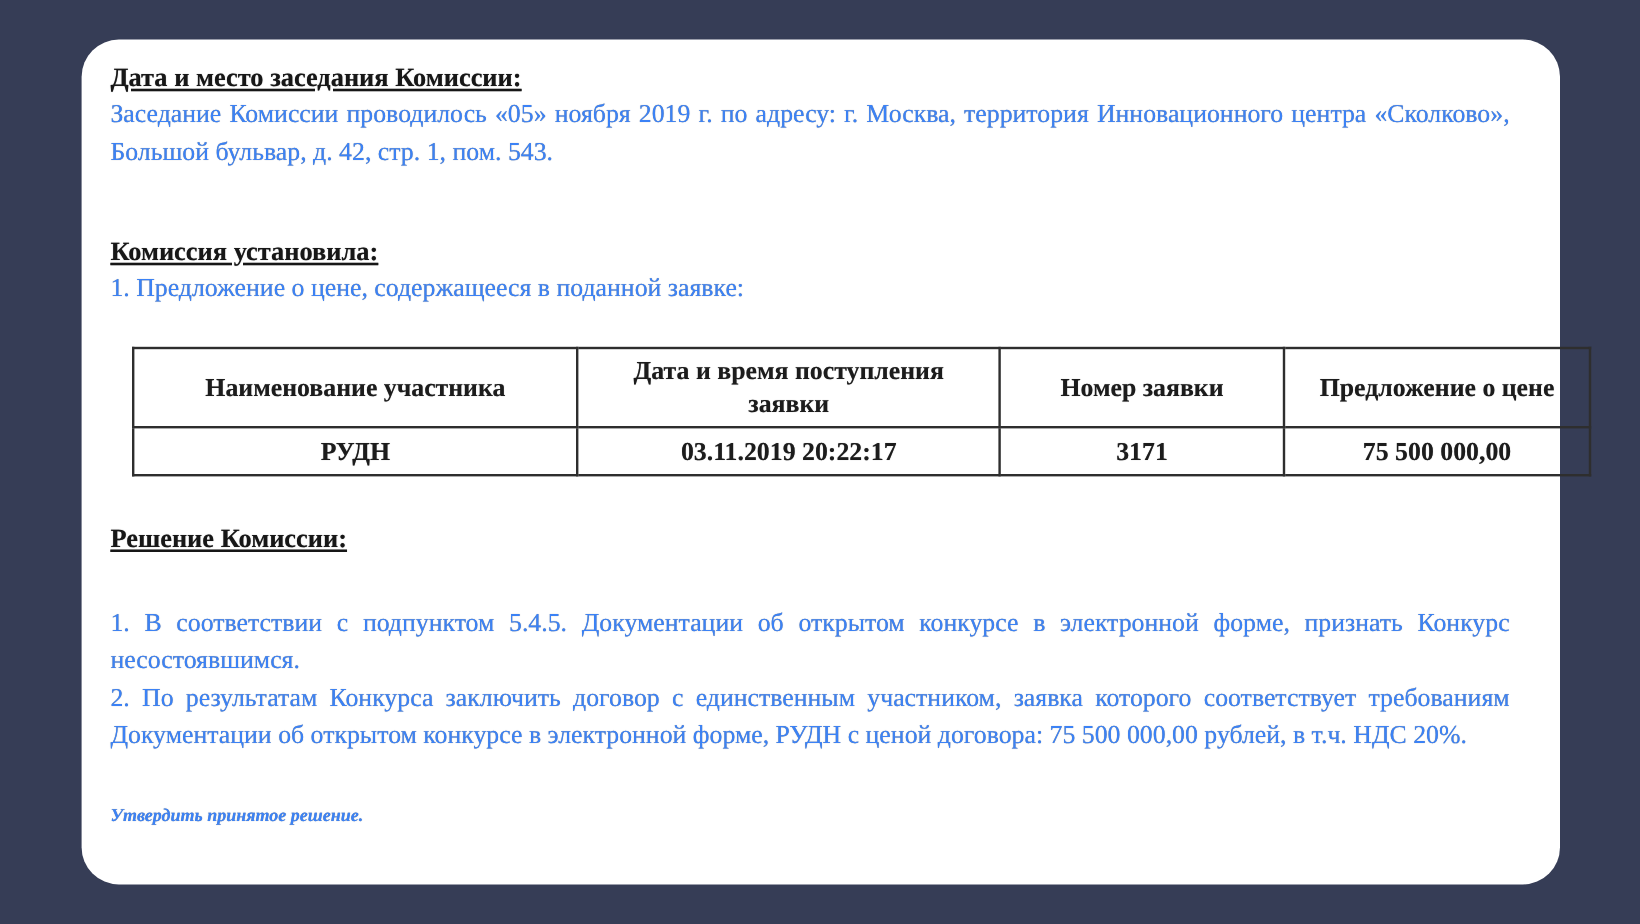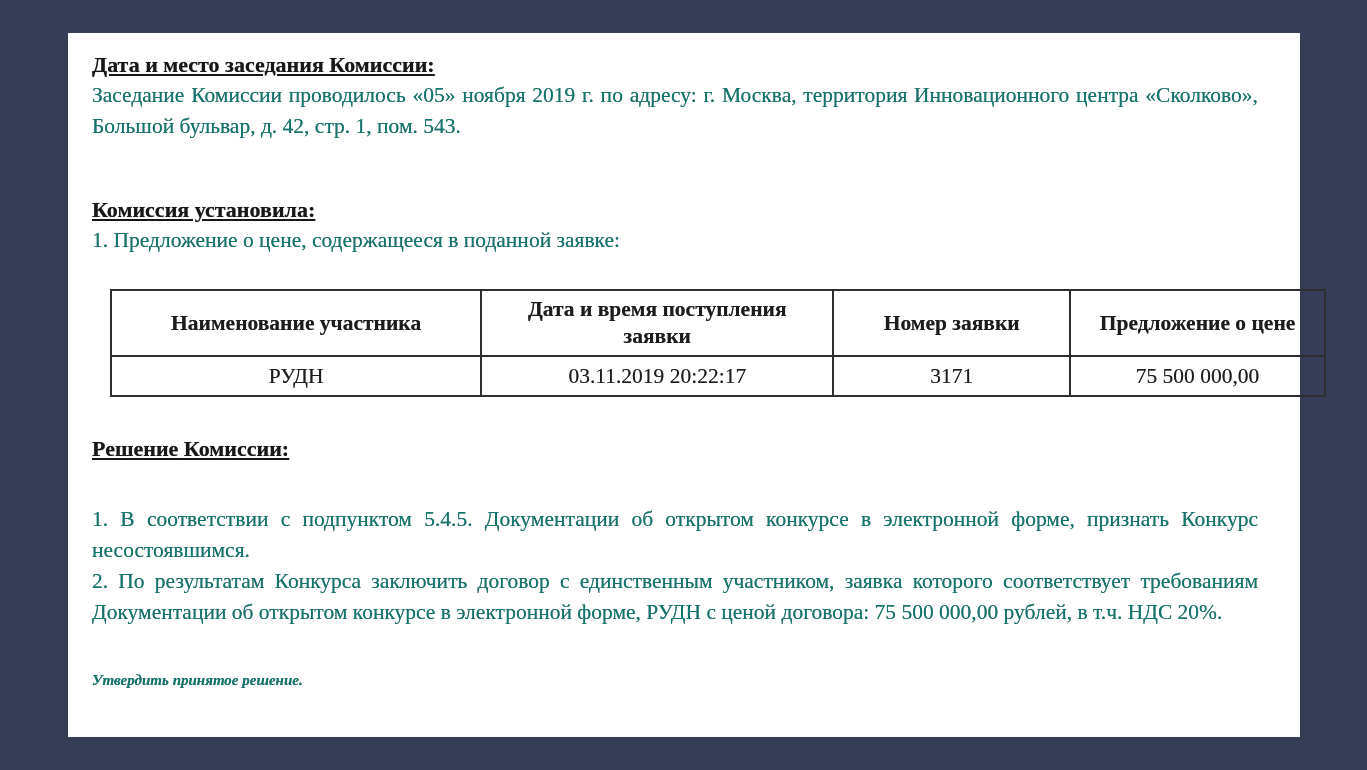--- a/index.html
+++ b/index.html
@@ -1,35 +1,35 @@
 <!DOCTYPE html>
 <html><head>
 <meta charset="utf-8">
 <style>
-  * { margin: 0; padding: 0; box-sizing: border-box; }
+  * { margin: 0; padding: 0; box-sizing: border-box; border-radius: 31px; }
   html, body {
     width: 1367px; height: 770px;
     overflow: hidden;
     font-family: "Liberation Serif", "DejaVu Serif", serif;
   }
   body { background: #363d56; position: relative; }
 
   .paper {
     position: absolute;
     left: 68px; top: 33px;
     width: 1232px; height: 704px;
     background: #ffffff;
     color: #1e1e1e;
     padding: 16px 42px 0 24px;
   }
 
   .doc-text {
     font-size: 21.5px;
     line-height: 31px;
-    color: #0f766e;
+    color: #3b82f6;
     text-shadow: 0 0 0.6px rgba(20,20,20,0.55);
   }
 
   h2.doc-heading {
     font-size: 22px;
     font-weight: bold;
     text-decoration: underline;
     line-height: 31px;
     color: #171717;
     text-shadow: 0 0 0.7px rgba(10,10,10,0.6);
@@ -56,21 +56,21 @@
   }
   table.bid-table th {
     font-weight: bold;
     line-height: 27px;
     padding: 5px 14px;
     height: 66px;
   }
   table.bid-table td {
     height: 40px;
     padding: 2px 8px;
-    font-weight: normal;
+    font-weight: bold;
     margin-top: 13px;
   }
   .col-1 { width: 30.5%; }
   .col-2 { width: 29%; }
   .col-3 { width: 19.5%; }
   .col-4 { width: 21%; }
 
   .section-reshenie { margin-top: 36px; }
   .reshenie-items { margin-top: 40px; }
 

